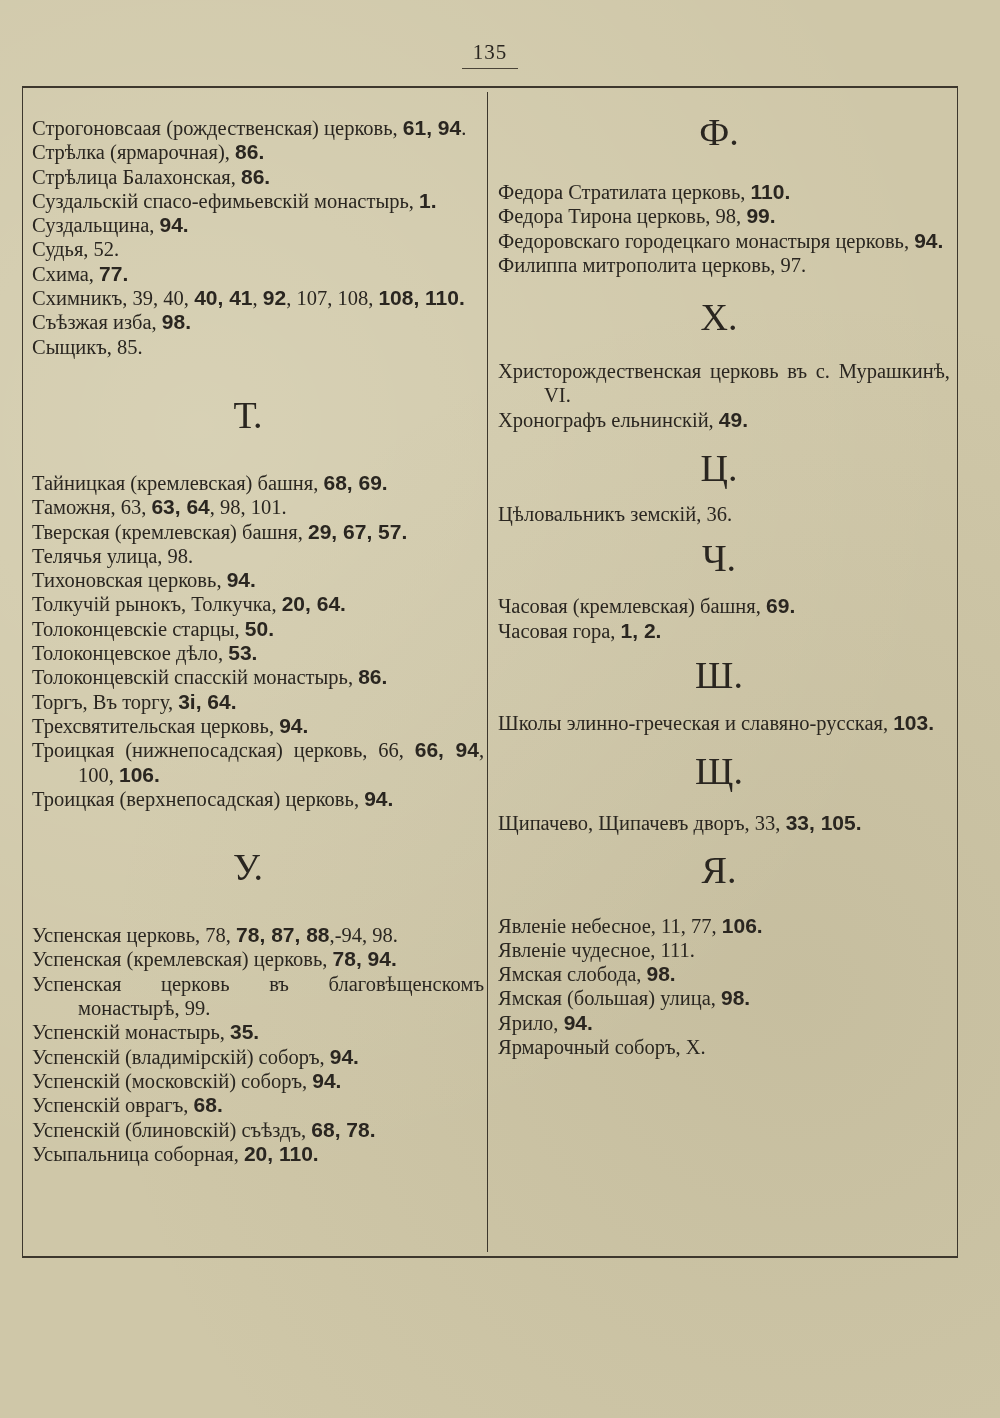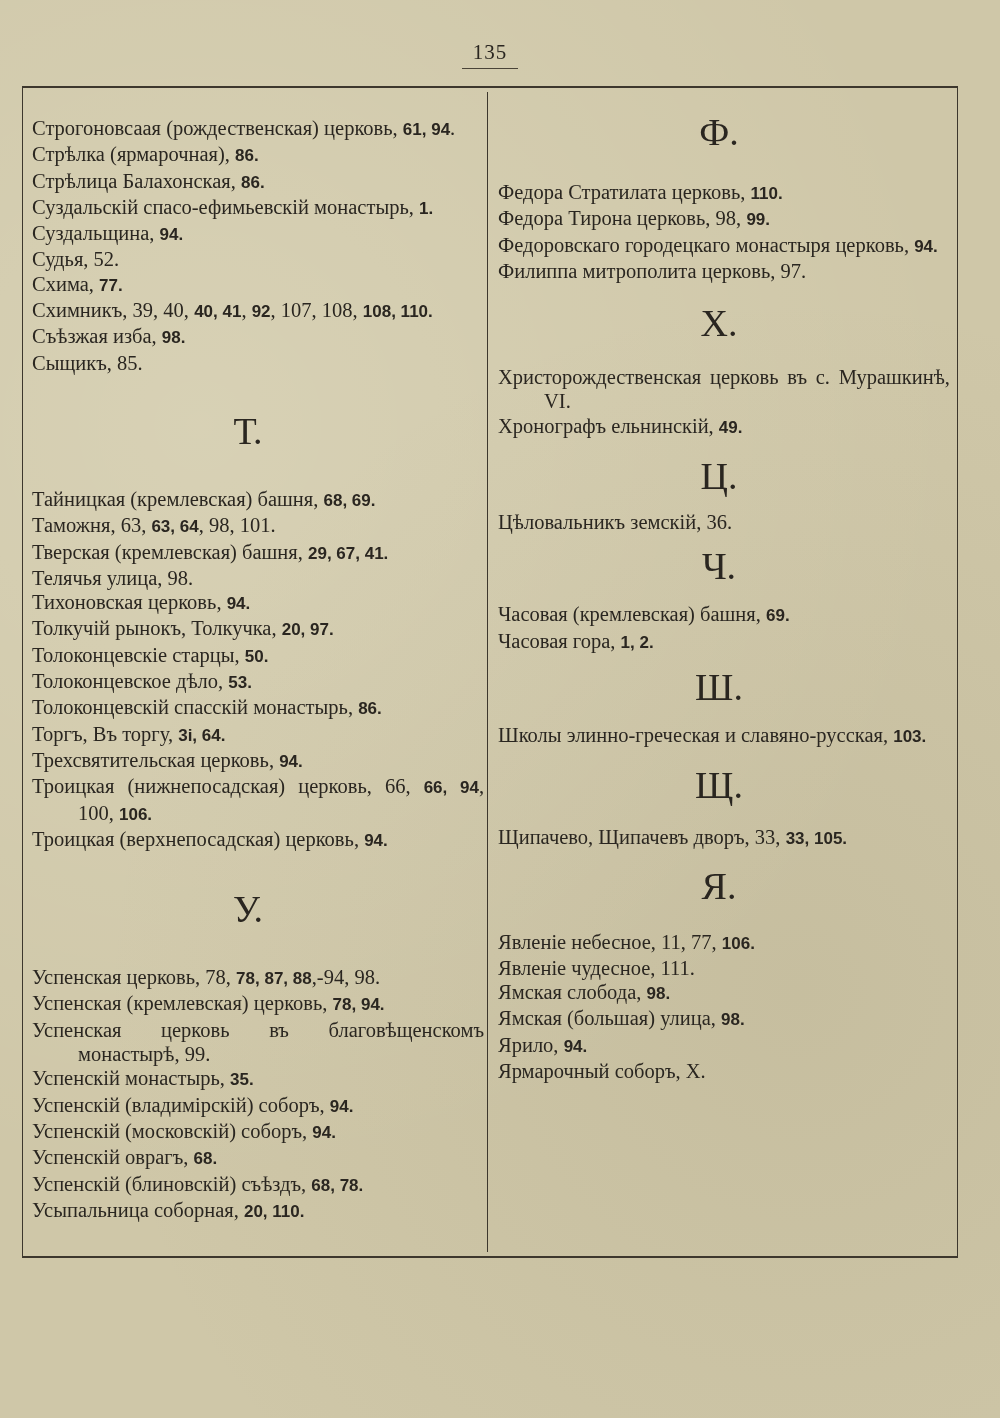--- a/index.html
+++ b/index.html
@@ -29,21 +29,21 @@
     }
     .col {
       position: absolute; top: 116px;
       font-size: 20.5px; line-height: 24.3px;
     }
     .col-left { left: 32px; width: 452px; }
     .col-right { left: 498px; width: 452px; top: 112px; }
     .entry { padding-left: 46px; text-indent: -46px; text-align: justify; }
     .entry .b {
       font-family: "Liberation Sans", "DejaVu Sans", sans-serif;
-      font-weight: bold; font-size: 17px;
+      font-weight: bold; font-size: 21px;
     }
     .heading {
       text-align: center; font-size: 38px; line-height: 40px;
       font-family: "Liberation Serif", serif;
     }
     .col-left .heading { margin-left: -20px; }
     .col-right .heading { margin-left: -10px; }
   </style>
 </head>
 <body>
@@ -62,24 +62,24 @@
       <div class="entry"><span>Судья, 52.</span></div>
       <div class="entry"><span>Схима, </span><span class="b">77.</span></div>
       <div class="entry"><span>Схимникъ, 39, 40, </span><span class="b">40, 41</span><span>, </span><span class="b">92</span><span>, 107, 108, </span><span class="b">108, 110.</span></div>
       <div class="entry"><span>Съѣзжая изба, </span><span class="b">98.</span></div>
       <div class="entry"><span>Сыщикъ, 85.</span></div>
     </div>
     <div>
       <div class="heading" style="margin-top: 36px; margin-bottom: 36px;">Т.</div>
       <div class="entry"><span>Тайницкая (кремлевская) башня, </span><span class="b">68, 69.</span></div>
       <div class="entry"><span>Таможня, 63, </span><span class="b">63, 64</span><span>, 98, 101.</span></div>
-      <div class="entry"><span>Тверская (кремлевская) башня, </span><span class="b">29, 67, 41.</span></div>
+      <div class="entry"><span>Тверская (кремлевская) башня, </span><span class="b">29, 67, 57.</span></div>
       <div class="entry"><span>Телячья улица, 98.</span></div>
       <div class="entry"><span>Тихоновская церковь, </span><span class="b">94.</span></div>
-      <div class="entry"><span>Толкучій рынокъ, Толкучка, </span><span class="b">20, 97.</span></div>
+      <div class="entry"><span>Толкучій рынокъ, Толкучка, </span><span class="b">20, 64.</span></div>
       <div class="entry"><span>Толоконцевскіе старцы, </span><span class="b">50.</span></div>
       <div class="entry"><span>Толоконцевское дѣло, </span><span class="b">53.</span></div>
       <div class="entry"><span>Толоконцевскій спасскій монастырь, </span><span class="b">86.</span></div>
       <div class="entry"><span>Торгъ, Въ торгу, </span><span class="b">3i, 64.</span></div>
       <div class="entry"><span>Трехсвятительская церковь, </span><span class="b">94.</span></div>
       <div class="entry"><span>Троицкая (нижнепосадская) церковь, 66, </span><span class="b">66, 94</span><span>, 100, </span><span class="b">106.</span></div>
       <div class="entry"><span>Троицкая (верхнепосадская) церковь, </span><span class="b">94.</span></div>
     </div>
     <div>
       <div class="heading" style="margin-top: 36px; margin-bottom: 36px;">У.</div>

